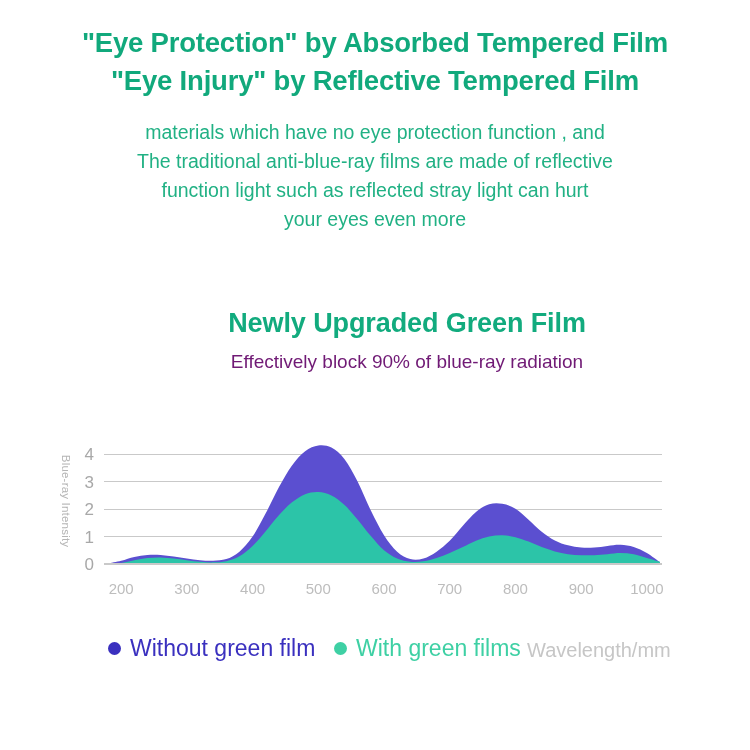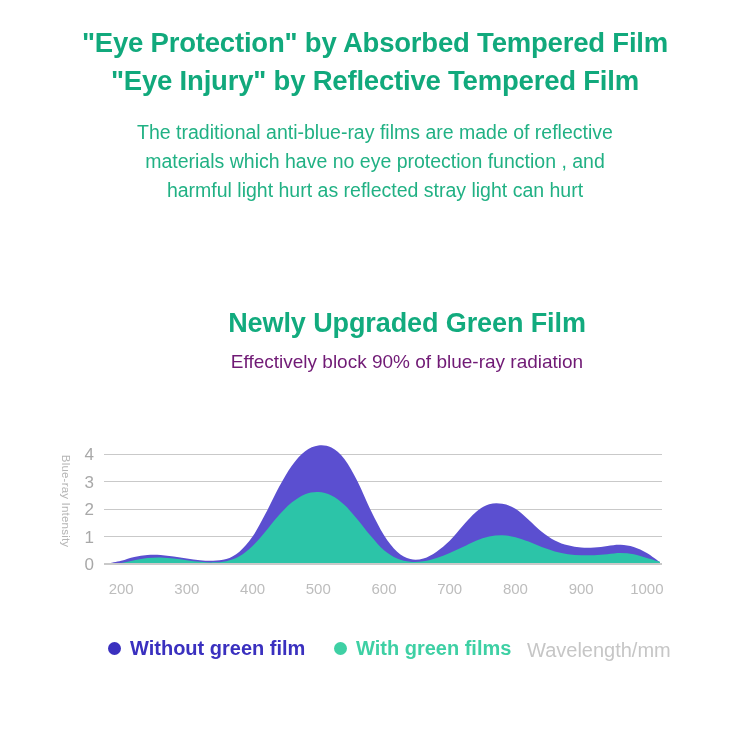--- a/index.html
+++ b/index.html
@@ -139,23 +139,22 @@
   }
   .legend-item.a { left: 0px; top: 0px; }
   .legend-item.b { left: 226px; top: 0px; }
   .legend-dot {
     width: 13px;
     height: 13px;
     border-radius: 50%;
     flex: 0 0 auto;
   }
   .legend-label {
-    font-size: 20px;
+    font-size: 23px;
     line-height: 20px;
-    font-weight: bold;
   }
   .legend-item.a .legend-label { color: #3a30bf; }
   .legend-item.b .legend-label { color: #3ed0a4; }
 
   .x-axis-title {
     position: absolute;
     top: 640px;
     left: 527px;
     font-size: 20px;
     line-height: 20px;
@@ -167,23 +166,24 @@
 <body>
 
 <div class="page">
 
   <div class="headline">
     <span class="line">"Eye Protection" by Absorbed Tempered Film</span>
     <span class="line">"Eye Injury" by Reflective Tempered Film</span>
   </div>
 
   <div class="intro">
+    <span class="p-line">materials which have no eye protection function , and</span>
     <span class="p-line">The traditional anti-blue-ray films are made of reflective</span>
-    <span class="p-line">materials which have no eye protection function , and</span>
-    <span class="p-line">harmful light hurt as reflected stray light can hurt</span>
+    <span class="p-line">function light such as reflected stray light can hurt</span>
+    <span class="p-line">your eyes even more</span>
   </div>
 
   <div class="section-head">
     <span class="sh-title">Newly Upgraded Green Film</span>
     <span class="sh-sub">Effectively block 90% of blue-ray radiation</span>
   </div>
 
   <div class="chart-wrap">
     <svg class="chart-svg" id="chart-svg" width="750" height="200" viewBox="0 0 750 200">
         <line x1="104" x2="662" y1="112.6086956521739" y2="112.6086956521739" class="gridline"></line>

